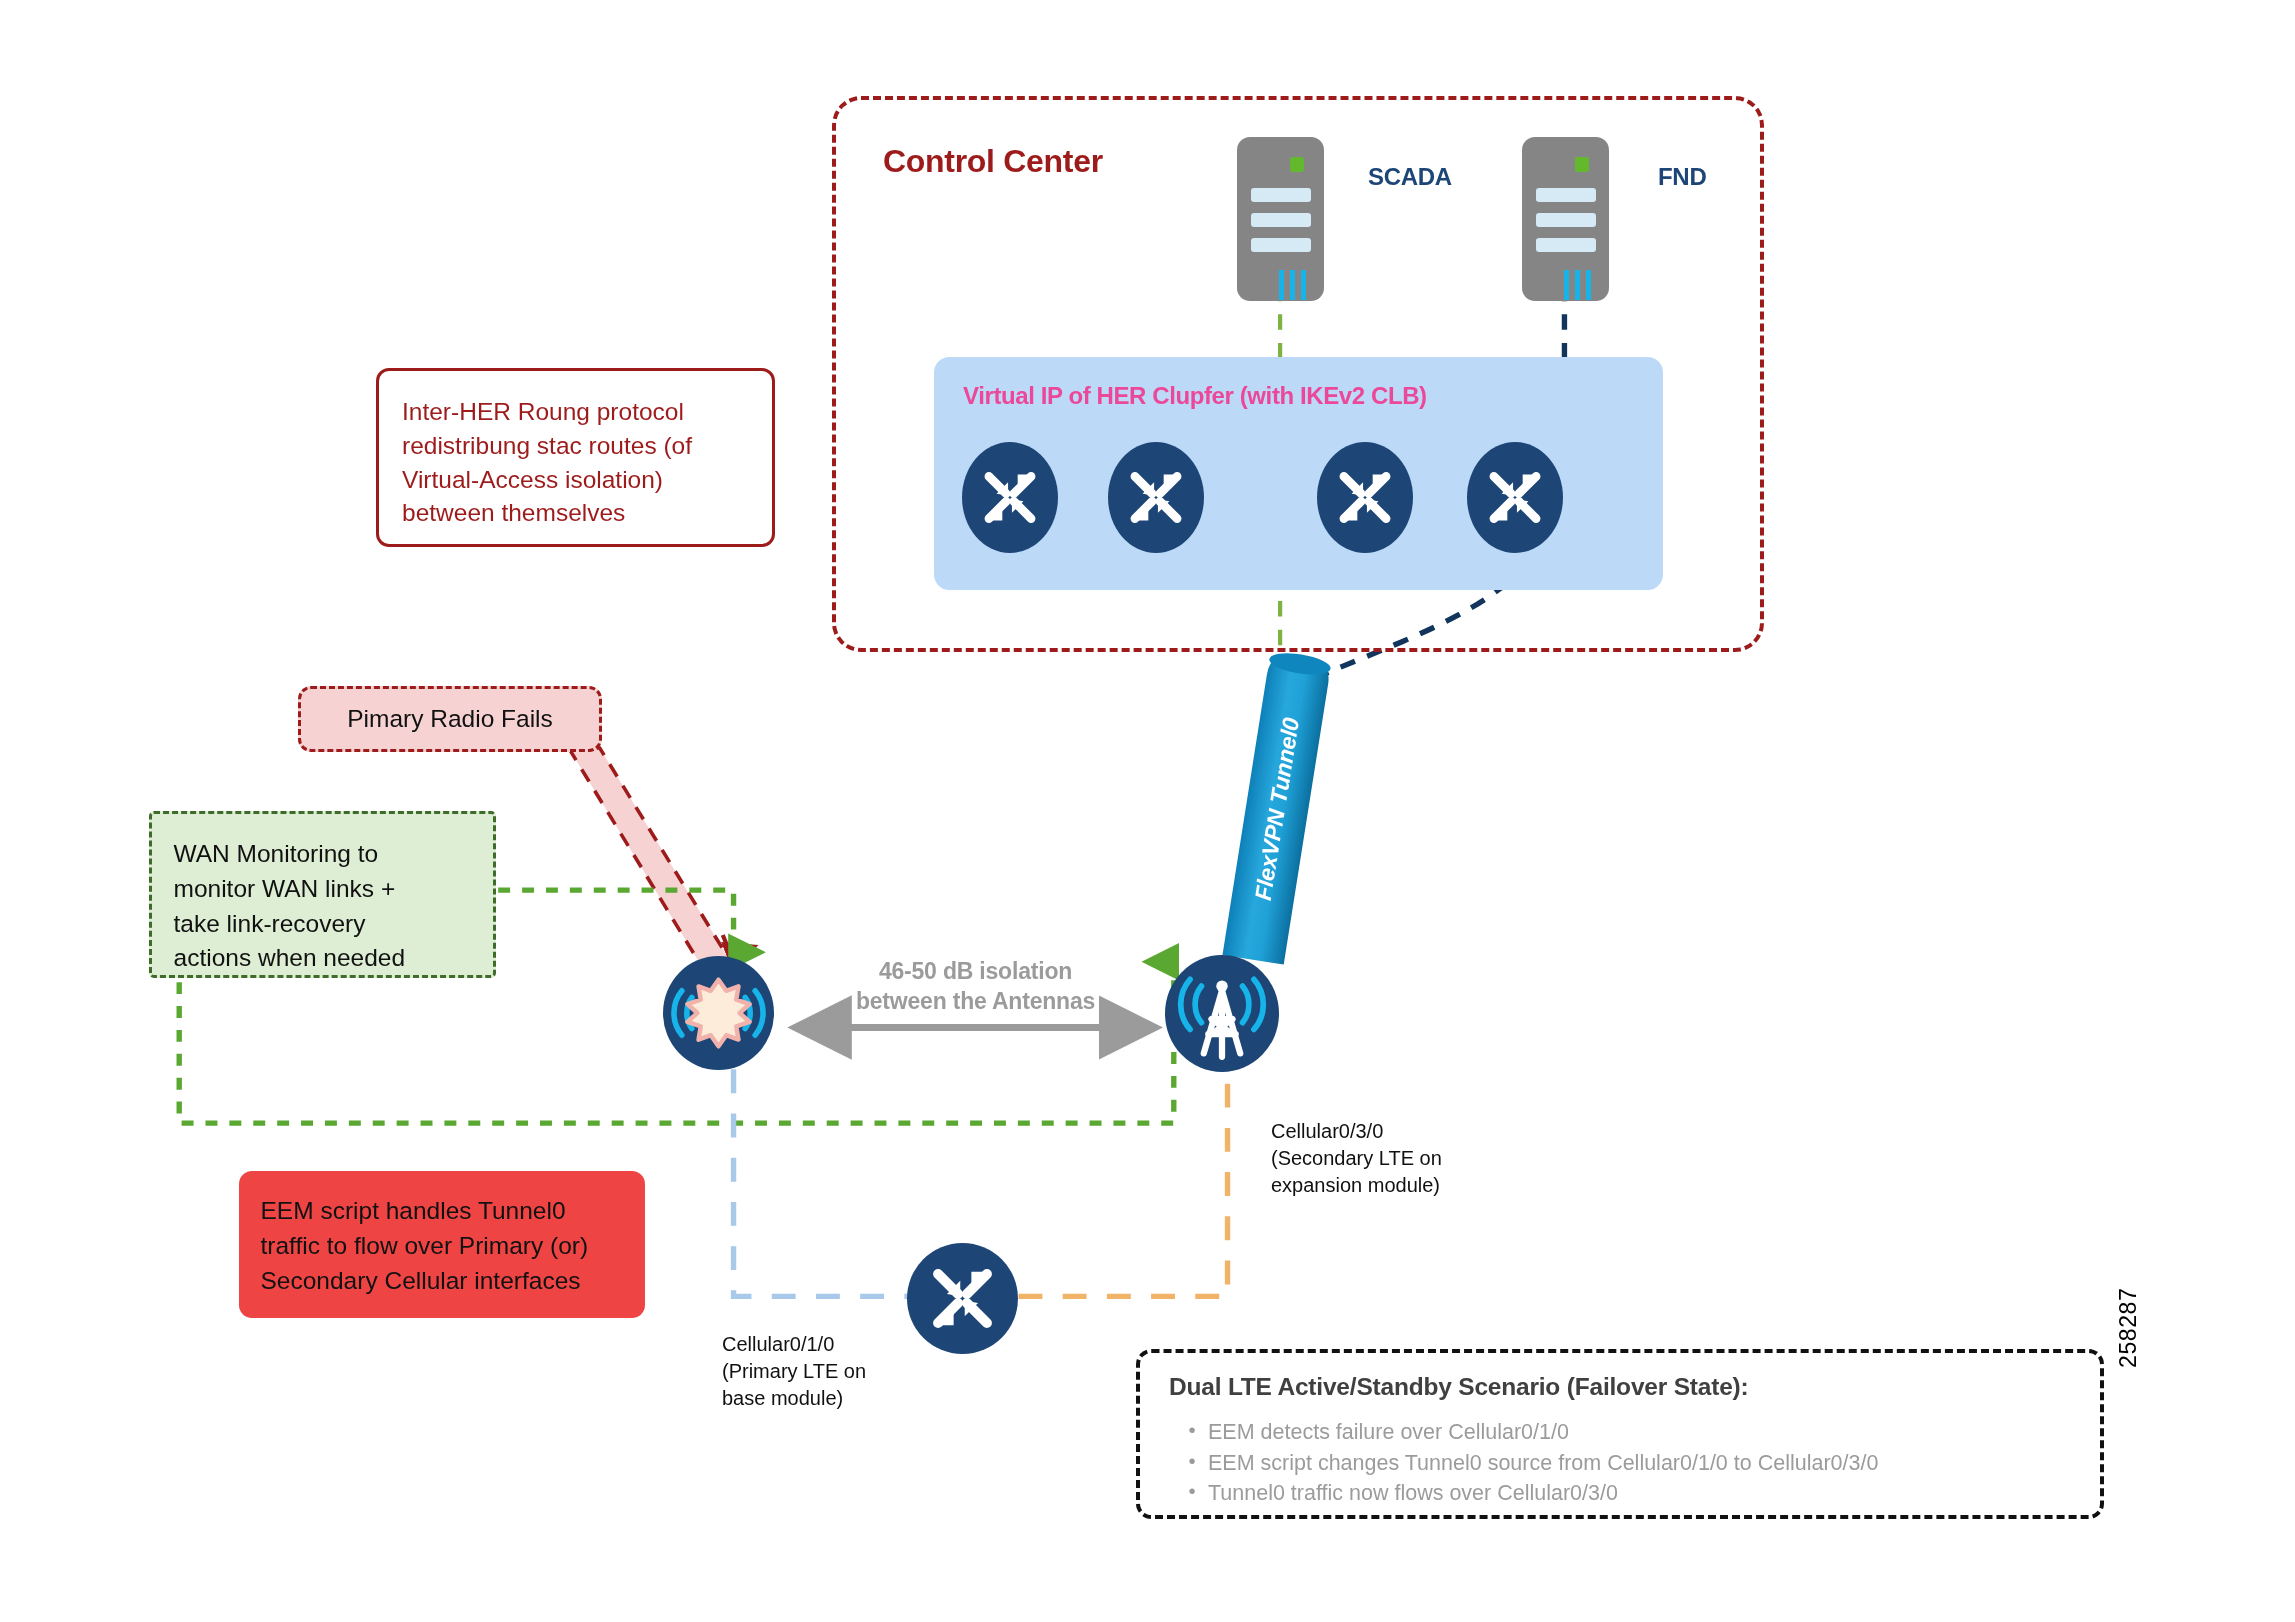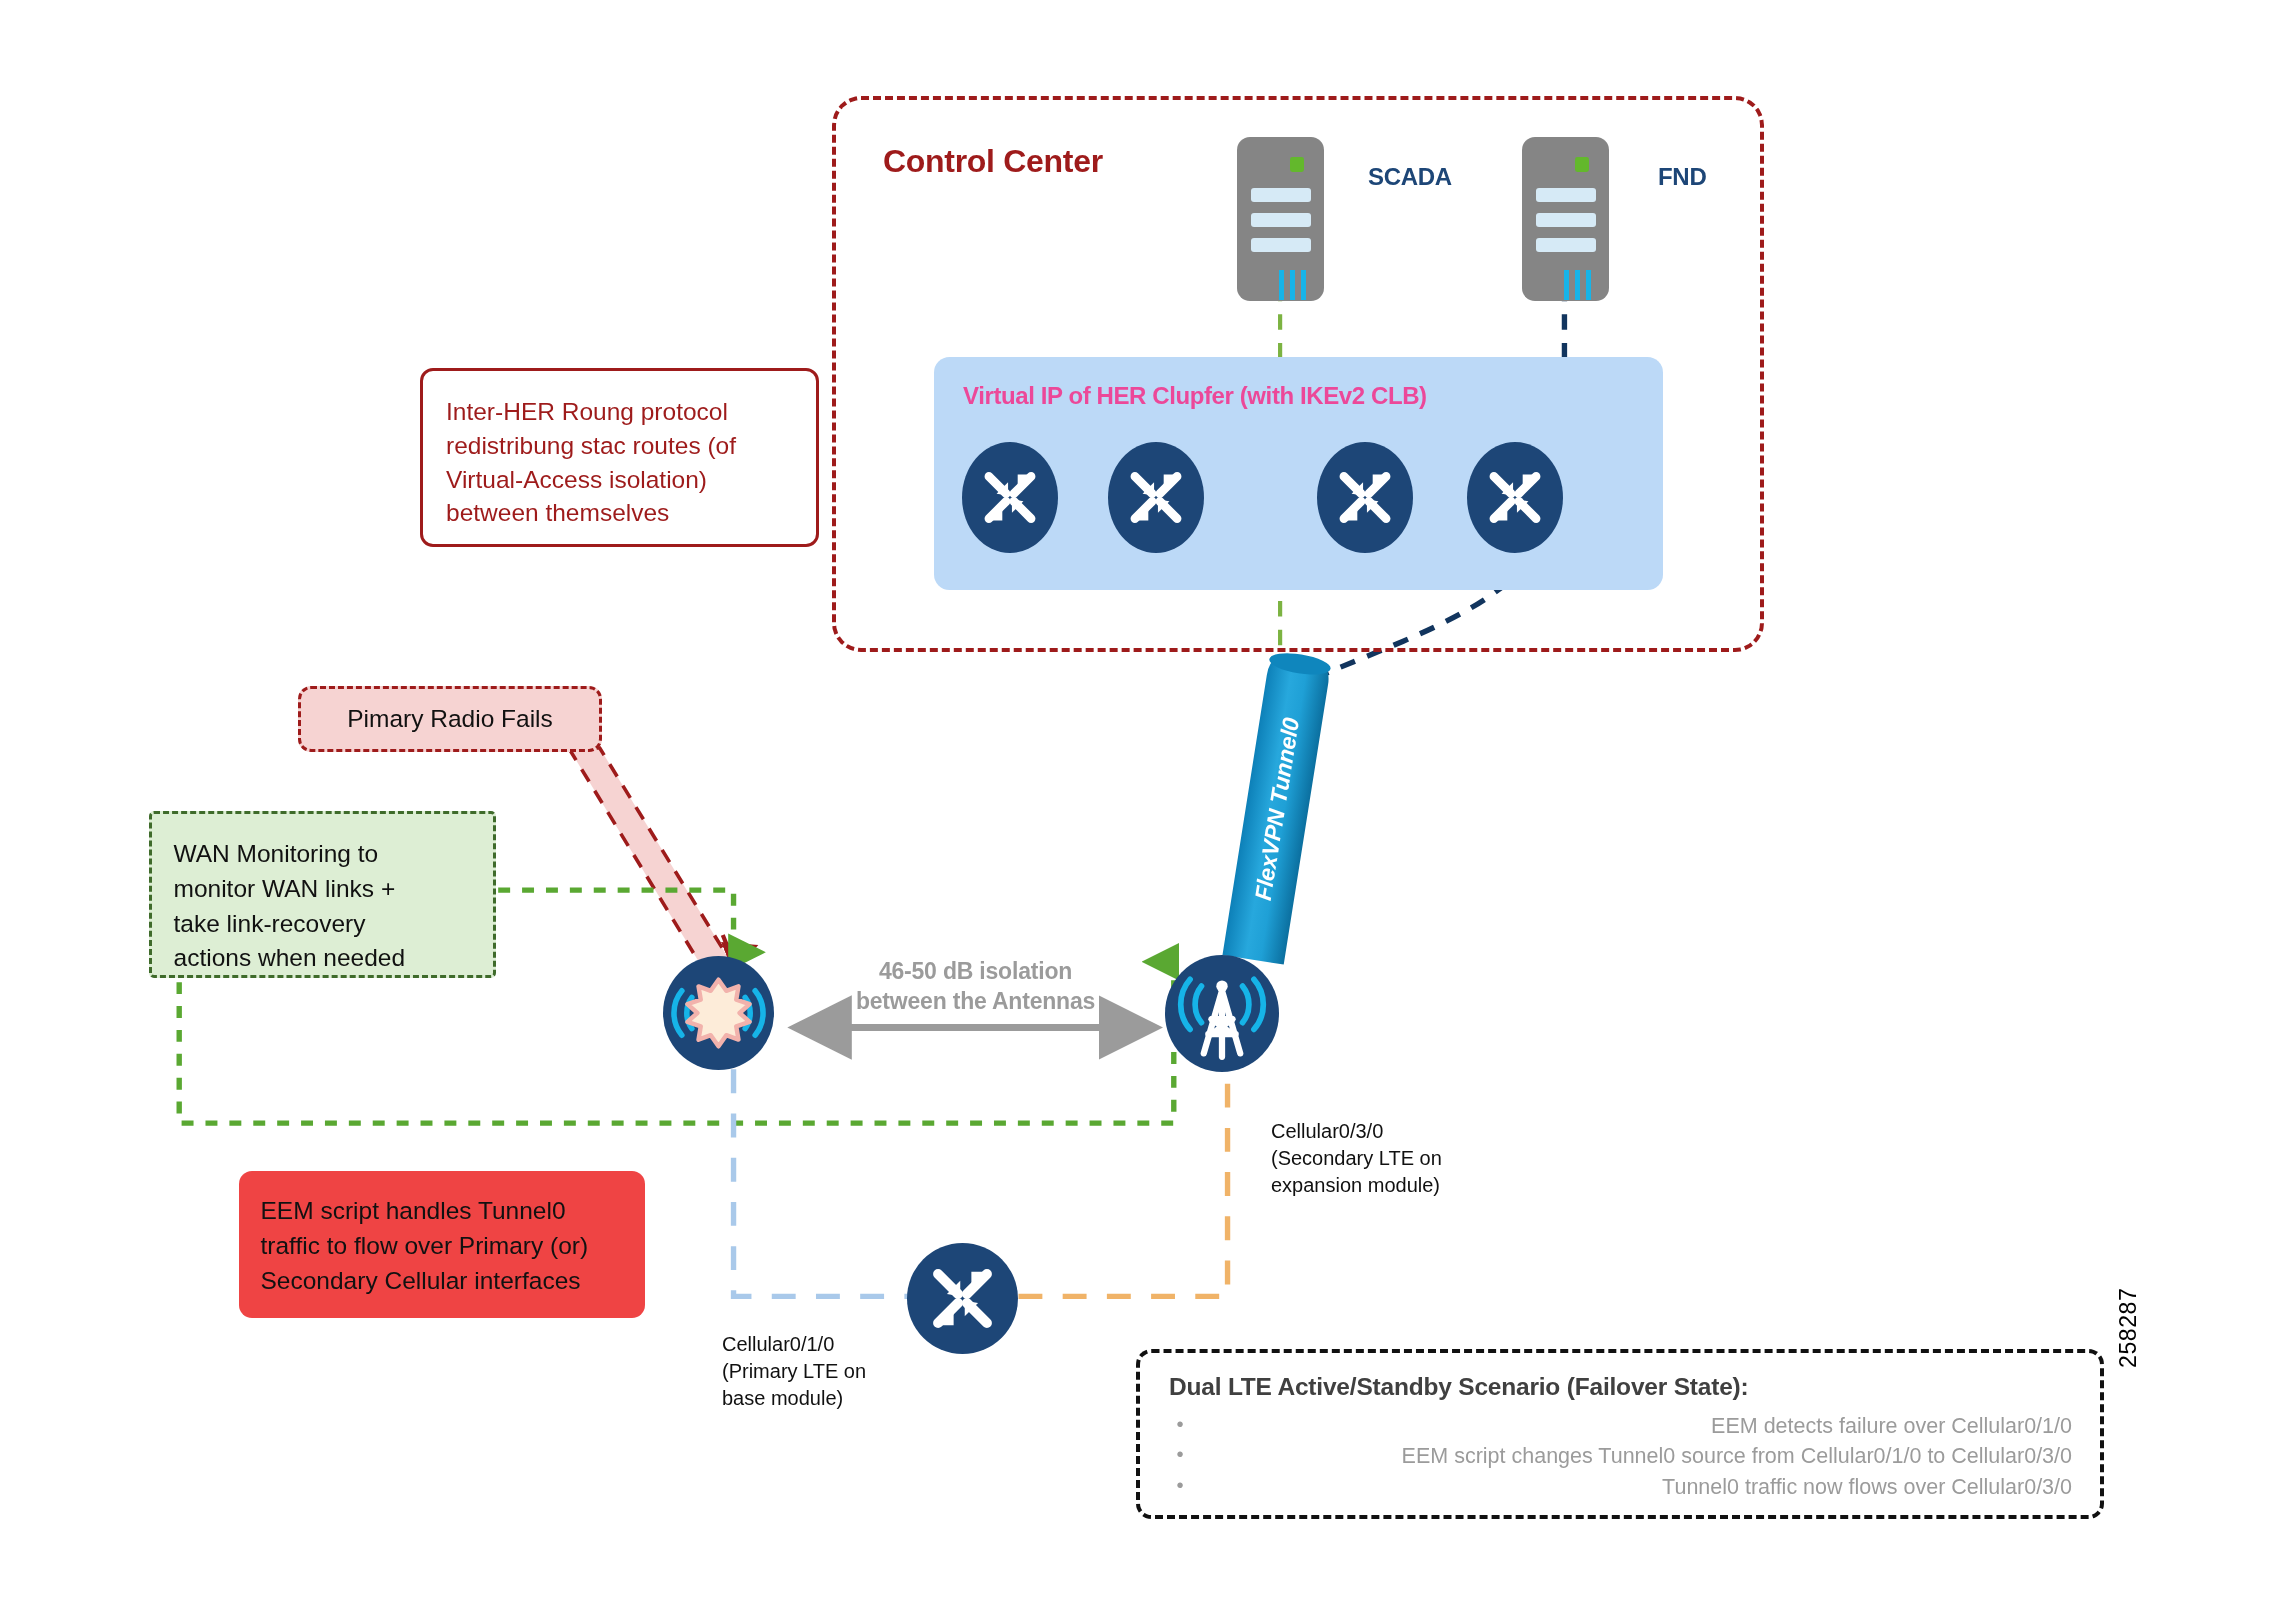--- a/index.html
+++ b/index.html
@@ -56,21 +56,20 @@
   .router{position:absolute;border-radius:50%;background:#1d4677;}
 
   
   .note{position:absolute;box-sizing:border-box;}
 
   .note-red{
     left:376px;top:368px;width:399px;height:179px;
     border:3.6px solid #9e1b1b;border-radius:13px;background:#ffffff;
     color:#9e1b1b;font-size:24.5px;line-height:1.38;
     padding:24px 20.3px 0 23px;
-    margin-left:44px;
   }
   .note-green{
     left:149px;top:811px;width:347px;height:167px;
     border:3.6px dashed #3f6b2b;border-radius:5px;background:#ddeed4;
     color:#111;font-size:24.5px;line-height:1.42;
     padding:23px 18px 0 21.5px;
   }
   .note-blue{
     left:239px;top:1171px;width:406px;height:147px;
     border-radius:13px;background:#ef4444;
@@ -84,21 +83,21 @@
     display:flex;align-items:center;justify-content:center;
   }
 
   .note-black{
     left:1136px;top:1349px;width:968px;height:170px;
     border:4.2px dashed #111;border-radius:15.5px;background:#ffffff;
     padding:20.3px 24px 0 29px;
   }
   .nb-title{font-size:24.5px;font-weight:bold;color:#404040;letter-spacing:-0.2px;
     margin:0 0 9.6px 0;white-space:nowrap;}
-  .nb-list{list-style:none;margin:4px;padding:0;text-align:right;}
+  .nb-list{list-style:none;margin:16px;padding:0;}
   .nb-list li{font-size:21.5px;color:#9b9b9b;line-height:1.42;
     position:relative;padding-left:23px;white-space:nowrap;}
   .nb-list li:before{content:"\2022";position:absolute;left:3.6px;top:-1.2px;
     font-size:20.3px;color:#9b9b9b;}
 
   
   .iso-label{
     position:absolute;left:832px;top:956px;width:287px;
     text-align:center;font-size:23px;font-weight:bold;color:#9b9b9b;
     line-height:1.32;letter-spacing:-0.2px;

